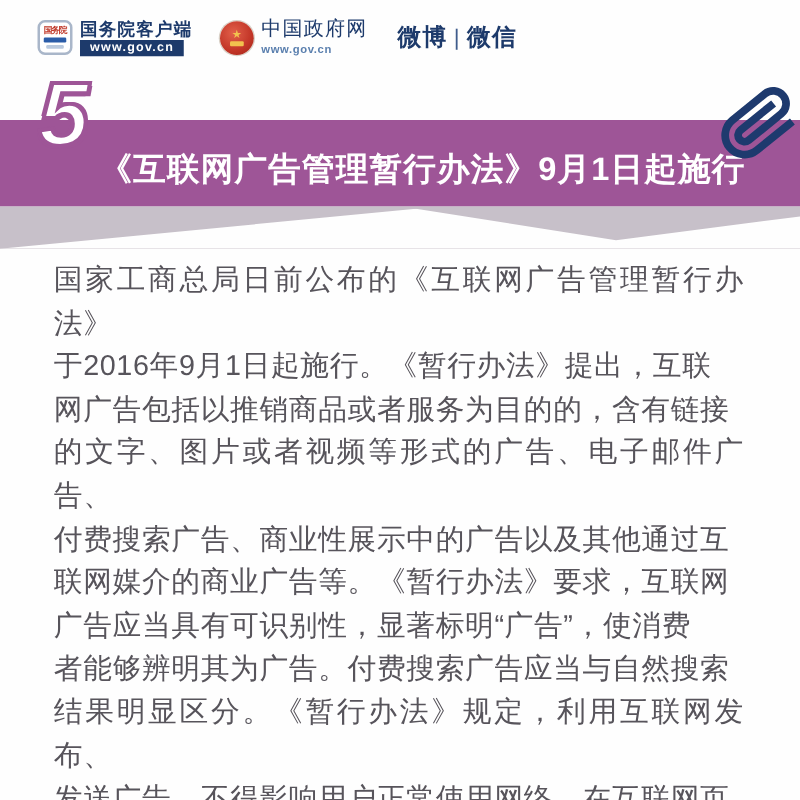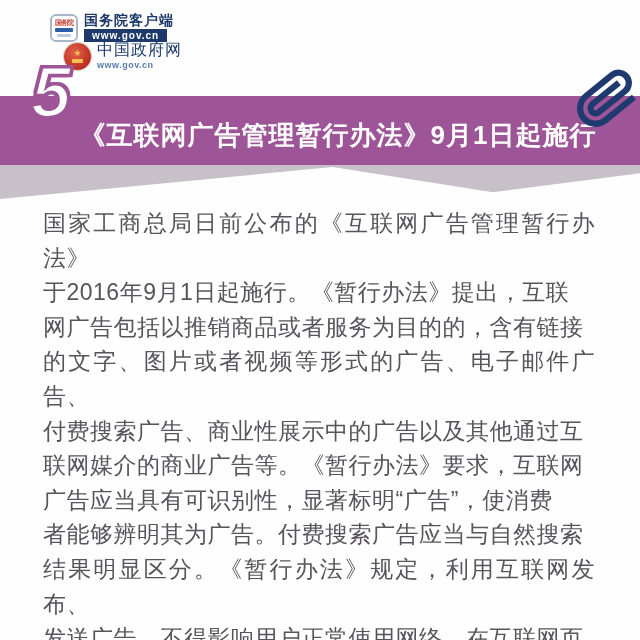--- a/index.html
+++ b/index.html
@@ -6,21 +6,21 @@
   html,body { width: 640px; height: 640px; }
   body {
     font-family: "Liberation Sans", "DejaVu Sans", sans-serif;
     background: #ffffff;
     position: relative;
     overflow: hidden;
   }
   .page { position: absolute; inset: 0; background: #fefefe; }
 
   
-  .header { position: absolute; top: 13px; left: 42px; height: 34px; display: flex; align-items: center; flex-direction: column; }
+  .header { position: absolute; top: 13px; left: 30px; height: 34px; display: flex; align-items: center; }
   .client-logo { display: flex; align-items: center; cursor: pointer; }
   .app-icon {
     width: 28px; height: 28px; background: #fff;
     border: 2px solid #a9b6c9; border-radius: 6px;
     display: flex; flex-direction: column; align-items: center; justify-content: center;
     gap: 2px; padding: 2px;
   }
   .app-icon .app-icon-txt { font-size: 7px; font-weight: bold; color: #c03a2b; letter-spacing: -1px; line-height: 7px; white-space: nowrap; }
   .app-icon .bar1 { width: 18px; height: 4px; background: #2a5ca8; border-radius: 1px; }
   .app-icon .bar2 { width: 14px; height: 3px; background: #b9c9de; border-radius: 1px; }
@@ -107,20 +107,25 @@
       <div class="emblem">
         <div class="star">★</div>
         <div class="gate"></div>
       </div>
       <div class="gov-text">
         <div class="gov-name">中国政府网</div>
         <div class="gov-url">www.gov.cn</div>
       </div>
     </div>
 
+    <div class="social">
+      <span>微博</span>
+      <span class="sep">|</span>
+      <span>微信</span>
+    </div>
   </div>
 
   <div class="big-number">5</div>
 
   <svg class="paperclip" viewBox="0 0 24 24" fill="none" stroke="#1e3a6e" stroke-width="2.4" stroke-linecap="square" stroke-linejoin="miter">
     <path d="M21.44 11.05l-9.19 9.19a6 6 0 0 1-8.49-8.49l9.19-9.19a4 4 0 0 1 5.66 5.66l-9.2 9.19a2 2 0 0 1-2.83-2.83l8.49-8.48"></path>
   </svg>
 
   <div class="banner">
     <div class="banner-title">《互联网广告管理暂行办法》9月1日起施行</div>

